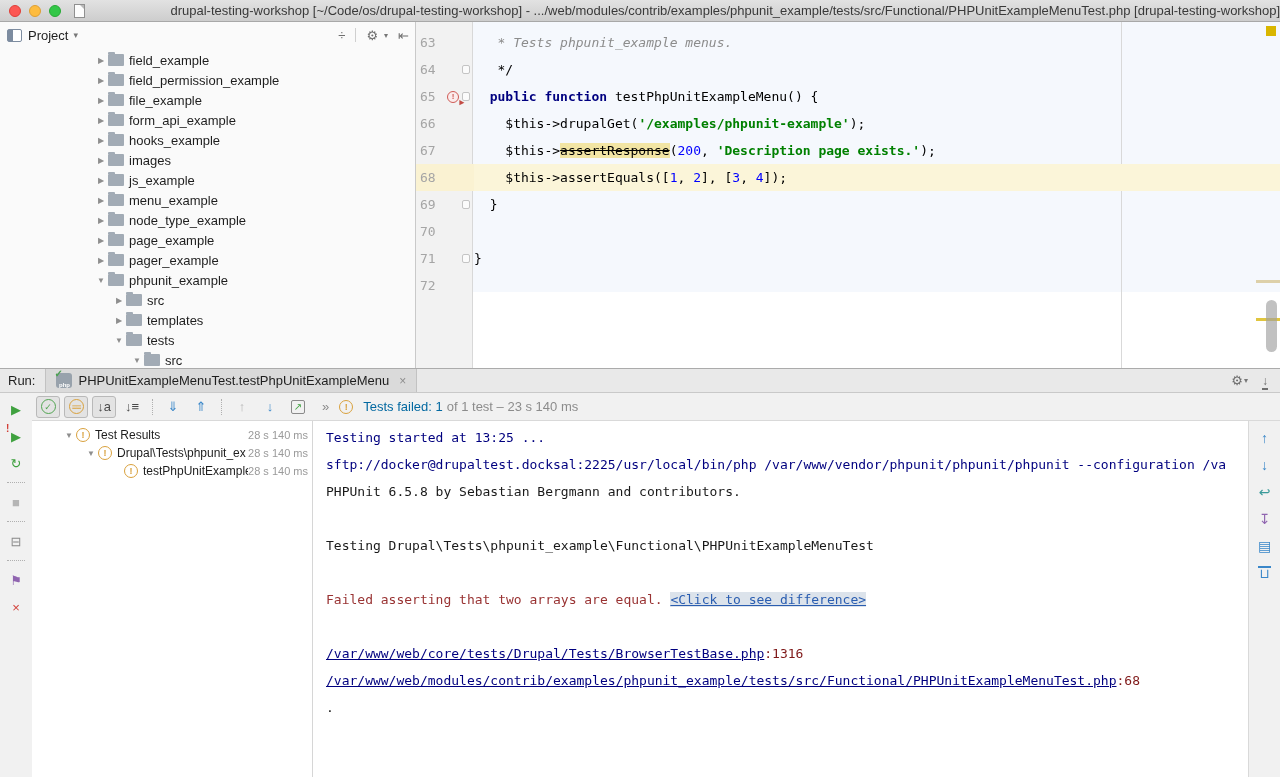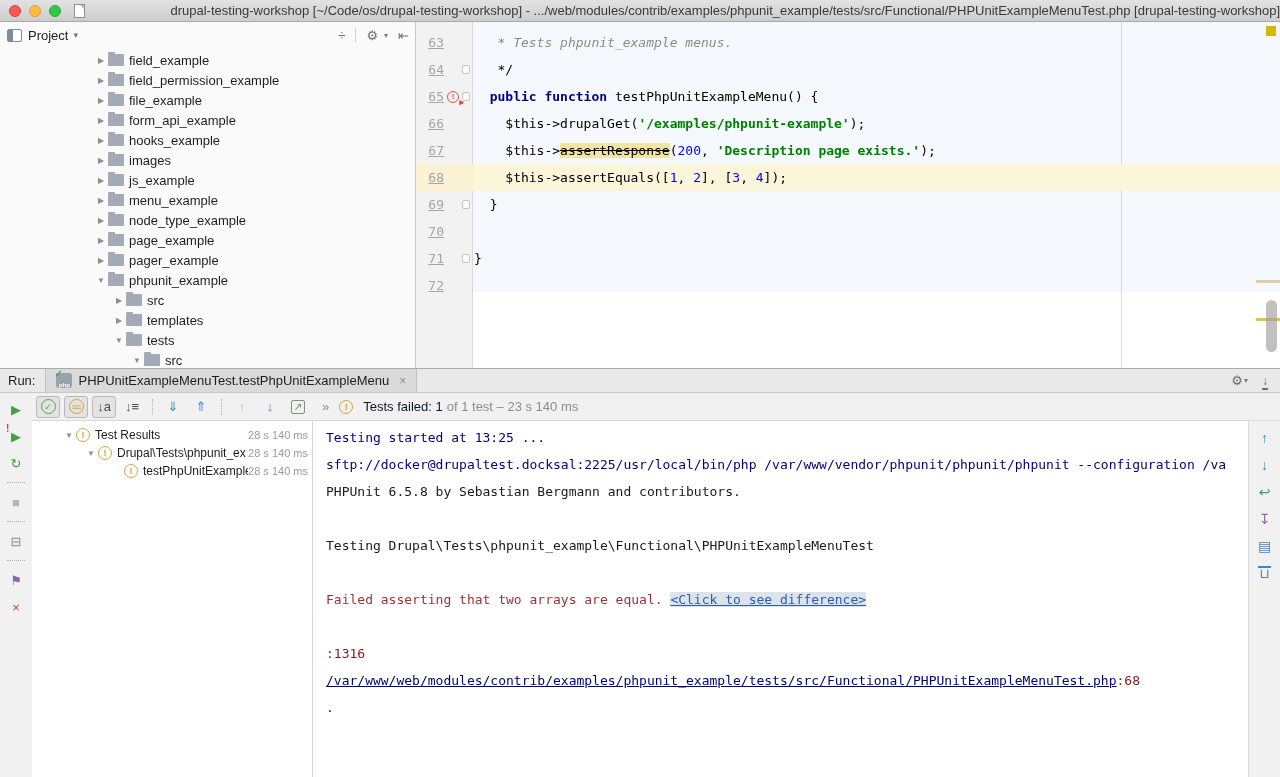--- a/index.html
+++ b/index.html
@@ -41,21 +41,21 @@
   .tree-label { font-size:13px; color:#1e1e1e; }
 
   
   .editor { position:relative; flex:1; height:100%; overflow:hidden;
     background:linear-gradient(#f5f8fd 0, #f5f8fd 270px, #ffffff 270px); }
   .gutter-bg { position:absolute; left:0; top:0; width:57px; height:100%; background:#f2f2f2; border-right:1px solid #d8d8d8; }
   .margin-guide { position:absolute; left:705px; top:0; width:1px; height:100%; background:#d9d9d9; }
   .code-lines { position:absolute; left:0; top:7px; right:0; }
   .code-row { height:27px; display:flex; align-items:center; }
   .code-row .gut { width:58px; flex:none; height:100%; display:flex; align-items:center; position:relative; }
-  .code-row .lnum { width:24px; text-align:right; margin-left:4px; color:#a5a5a5; font-size:13px; font-family:"DejaVu Sans Mono", monospace;text-decoration:underline; }
+  .code-row .lnum { width:24px; text-align:left; margin-left:4px; color:#a5a5a5; font-size:13px; font-family:"DejaVu Sans Mono", monospace; }
   .fail-gutter-icon { width:12px; height:12px; border:1.5px solid #cf5b56; border-radius:50%; color:#cf5b56; font-size:8px; font-weight:bold; text-align:center; line-height:9px; margin-left:3px; position:relative; background:#fbecec; }
   .fail-gutter-icon::after { content:"▸"; position:absolute; right:-6px; bottom:-5px; color:#c34b44; font-size:9px; }
   .fold-mark { position:absolute; right:4px; width:8px; height:9px; border:1px solid #c4c4c4; border-radius:2px; background:#fbfbfb; }
   .code-row .code { flex:1; height:100%; display:flex; align-items:center; padding-left:0; font-family:"DejaVu Sans Mono", monospace; font-size:13px; white-space:pre; }
   .code-row.current .code { background:var(--current-line,#fbf5d9); }
   .code-row.current .gut { background:#faf2d2; }
   .tk-cm { color:#8c8c8c; font-style:italic; }
   .tk-kw { color:#000080; font-weight:bold; }
   .tk-str { color:#008000; font-weight:bold; }
   .tk-nm { color:#0000ff; }
@@ -92,21 +92,21 @@
   .tb-sep { width:1px; height:16px; border-left:1px dotted #b0b0b0; margin:0 4px; }
   .ic-circle-green, .ic-circle-orange { width:15px; height:15px; border-radius:50%; display:flex; align-items:center; justify-content:center; font-size:9px; }
   .ic-circle-green { border:1.5px solid #52a552; color:#52a552; }
   .ic-circle-orange { border:1.5px solid #d9a13d; color:#d9a13d; letter-spacing:-1px; }
   .c-green { color:#3fa13f; } .c-blue { color:#3a87c9; } .c-teal { color:#3a9a9a; }
   .c-gray { color:#8a8a8a; } .c-dis { color:#b5b5b5; } .c-red { color:#d23f38; }
   .c-purple { color:#9065b0; } .c-dark { color:#4a4a4a; }
   .boxed { border:1px solid #8a8a8a; border-radius:2px; width:14px; height:14px; display:flex; align-items:center; justify-content:center; font-size:10px; }
   .overflow-chev { color:#8a8a8a; margin:0 6px 0 8px; }
   .warn-ic { width:14px; height:14px; border-radius:50%; border:1.5px solid #d9a13d; color:#d9a13d; font-size:9px; font-weight:bold; display:flex; align-items:center; justify-content:center; flex:none; }
-  .status-failed { color:#0f172a; margin-left:6px; }
+  .status-failed { color:#0369a1; margin-left:6px; }
   .status-rest { color:#8c8c8c; }
 
   .run-content { position:absolute; top:28px; left:0; right:0; bottom:0; }
   .test-tree { position:absolute; left:0; top:0; width:281px; bottom:0; background:#fff; border-right:1px solid #d6d6d6; padding-top:5px; overflow:hidden; }
   .tt-row { height:18px; display:flex; align-items:center; white-space:nowrap; overflow:hidden; }
   .tt-caret { width:14px; flex:none; color:#8e8e8e; font-size:8px; text-align:center; }
   .tt-label { font-size:12px; margin-left:5px; overflow:hidden; flex:1; white-space:nowrap; }
   .tt-time { font-size:11px; color:#9a9a9a; padding-right:4px; flex:none; }
 
   .console { position:absolute; left:282px; top:0; right:32px; bottom:0; background:#fff; padding:3px 0 0 12px; overflow:hidden; }
@@ -403,21 +403,21 @@
           </div>
         <div class="console" id="console">
             <div class="con-line"><span class="cs-navy">Testing started at 13:25 ...</span></div>
             <div class="con-line"><span class="cs-navy">sftp://docker@drupaltest.docksal:2225/usr/local/bin/php /var/www/vendor/phpunit/phpunit/phpunit --configuration /va</span></div>
             <div class="con-line"><span class="cs-plain">PHPUnit 6.5.8 by Sebastian Bergmann and contributors.</span></div>
             <div class="con-line"></div>
             <div class="con-line"><span class="cs-plain">Testing Drupal\Tests\phpunit_example\Functional\PHPUnitExampleMenuTest</span></div>
             <div class="con-line"></div>
             <div class="con-line"><span class="cs-err">Failed asserting that two arrays are equal. </span><span class="cs-difflink">&lt;Click to see difference&gt;</span></div>
             <div class="con-line"></div>
-            <div class="con-line"><span class="cs-loc">:1316</span></div>
+            <div class="con-line"><span class="cs-filelink">/var/www/web/core/tests/Drupal/Tests/BrowserTestBase.php</span><span class="cs-loc">:1316</span></div>
             <div class="con-line"><span class="cs-filelink">/var/www/web/modules/contrib/examples/phpunit_example/tests/src/Functional/PHPUnitExampleMenuTest.php</span><span class="cs-loc">:68</span></div>
             <div class="con-line"><span class="cs-plain">.</span></div>
           </div>
         <div class="console-strip" id="console-strip">
             <span class="cstrip-ic">
               <span class="c-blue">↑</span>
             </span>
             <span class="cstrip-ic">
               <span class="c-blue">↓</span>
             </span>

